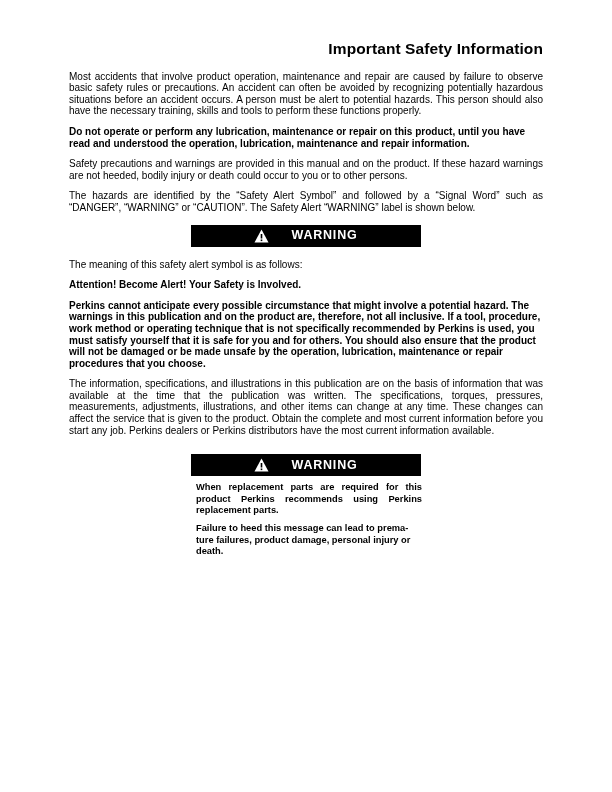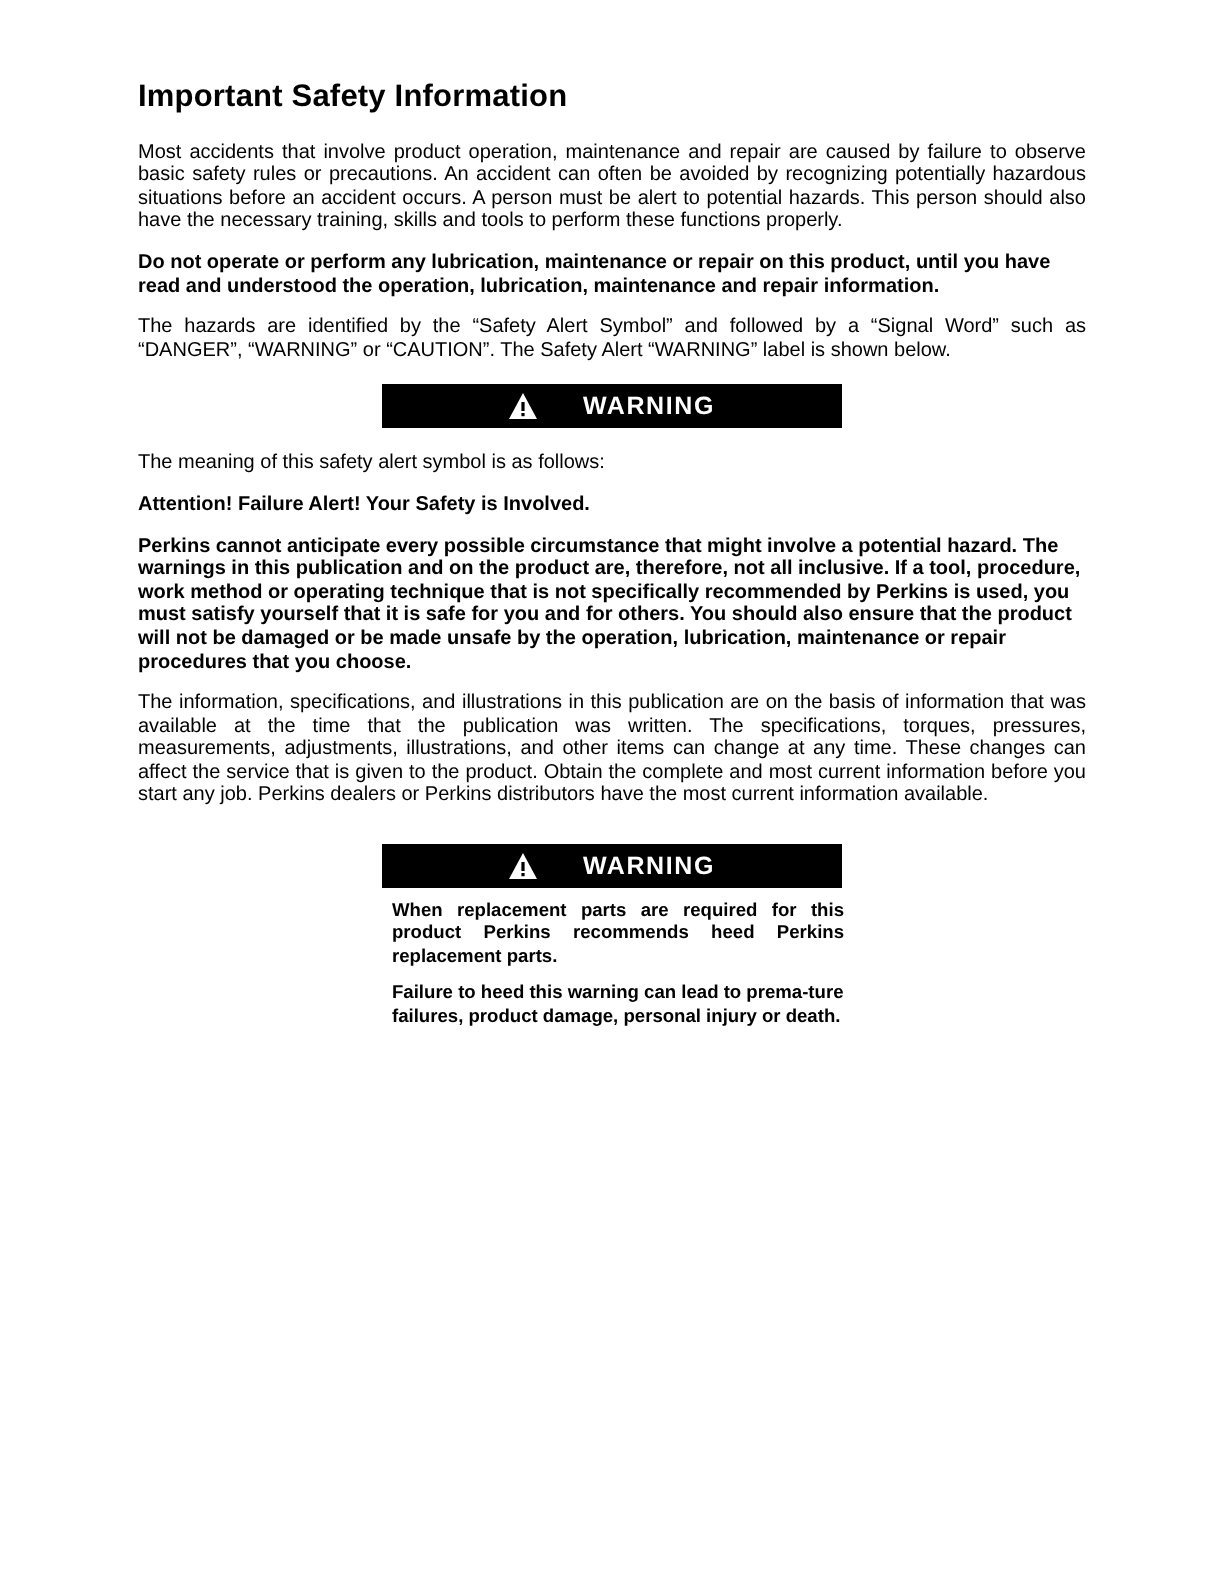--- a/index.html
+++ b/index.html
@@ -18,21 +18,21 @@
   }
   .content {
     position: absolute;
     left: 69px;
     top: 40px;
     width: 474px;
   }
   .doc-title {
     font-size: 15.5px;
     font-weight: bold;
-    text-align: left;
+    text-align: right;
     margin: 0 0 12px 0;
     letter-spacing: 0.1px;
     line-height: 1.2;
   }
   p.para {
     font-size: 10px;
     line-height: 11.6px;
     margin: 0 0 9px 0;
     text-align: justify;
     text-justify: inter-word;
@@ -100,54 +100,55 @@
 <div class="page">
   <div class="content">
 
     <h1 class="doc-title">Important Safety Information</h1>
 
     <p class="para">Most accidents that involve product operation, maintenance and repair are caused by failure to observe basic safety rules or precautions. An accident can often be avoided by recognizing potentially hazardous situations before an accident occurs. A person must be alert to potential hazards. This person should also have the necessary training, skills and tools to perform these functions properly.</p>
 
 
     <p class="para bold">Do not operate or perform any lubrication, maintenance or repair on this product, until you have read and understood the operation, lubrication, maintenance and repair information.</p>
 
+    <p class="para">Safety precautions and warnings are provided in this manual and on the product. If these hazard warnings are not heeded, bodily injury or death could occur to you or to other persons.</p>
 
     <p class="para">The hazards are identified by the “Safety Alert Symbol” and followed by a “Signal Word” such as “DANGER”, “WARNING” or “CAUTION”. The Safety Alert “WARNING” label is shown below.</p>
 
     <div class="warning-banner">
       <span class="alert-tri-wrap">
         <svg class="alert-tri" viewBox="0 0 30 28" aria-hidden="true">
           <polygon points="15,1 29,27 1,27" fill="#ffffff"></polygon>
           <rect x="13.4" y="10" width="3.2" height="9" fill="#000000"></rect>
           <rect x="13.4" y="21" width="3.2" height="3.2" fill="#000000"></rect>
         </svg>
       </span>
       <span class="warning-word">WARNING</span>
     </div>
 
     <p class="para">The meaning of this safety alert symbol is as follows:</p>
 
-    <p class="para bold">Attention! Failure Alert! Your Safety is Involved.</p>
+    <p class="para bold">Attention! Become Alert! Your Safety is Involved.</p>
 
 
 
     <p class="para bold">Perkins cannot anticipate every possible circumstance that might involve a potential hazard. The warnings in this publication and on the product are, therefore, not all inclusive. If a tool, procedure, work method or operating technique that is not specifically recommended by Perkins is used, you must satisfy yourself that it is safe for you and for others. You should also ensure that the product will not be damaged or be made unsafe by the operation, lubrication, maintenance or repair procedures that you choose.</p>
 
     <p class="para last">The information, specifications, and illustrations in this publication are on the basis of information that was available at the time that the publication was written. The specifications, torques, pressures, measurements, adjustments, illustrations, and other items can change at any time. These changes can affect the service that is given to the product. Obtain the complete and most current information before you start any job. Perkins dealers or  Perkins  distributors  have the most current information available.</p>
 
     <div class="warning-banner second">
       <span class="alert-tri-wrap">
         <svg class="alert-tri" viewBox="0 0 30 28" aria-hidden="true">
           <polygon points="15,1 29,27 1,27" fill="#ffffff"></polygon>
           <rect x="13.4" y="10" width="3.2" height="9" fill="#000000"></rect>
           <rect x="13.4" y="21" width="3.2" height="3.2" fill="#000000"></rect>
         </svg>
       </span>
       <span class="warning-word">WARNING</span>
     </div>
 
     <div class="warning-body">
-      <p>When replacement parts are required for this product Perkins recommends heed Perkins replacement  parts.</p>
-      <p class="tight">Failure to heed this warning can lead to prema-ture failures, product damage, personal injury or death.</p>
+      <p>When replacement parts are required for this product Perkins recommends using Perkins replacement  parts.</p>
+      <p class="tight">Failure to heed this message can lead to prema-ture failures, product damage, personal injury or death.</p>
     </div>
 
   </div>
 </div>
 
 </body></html>

